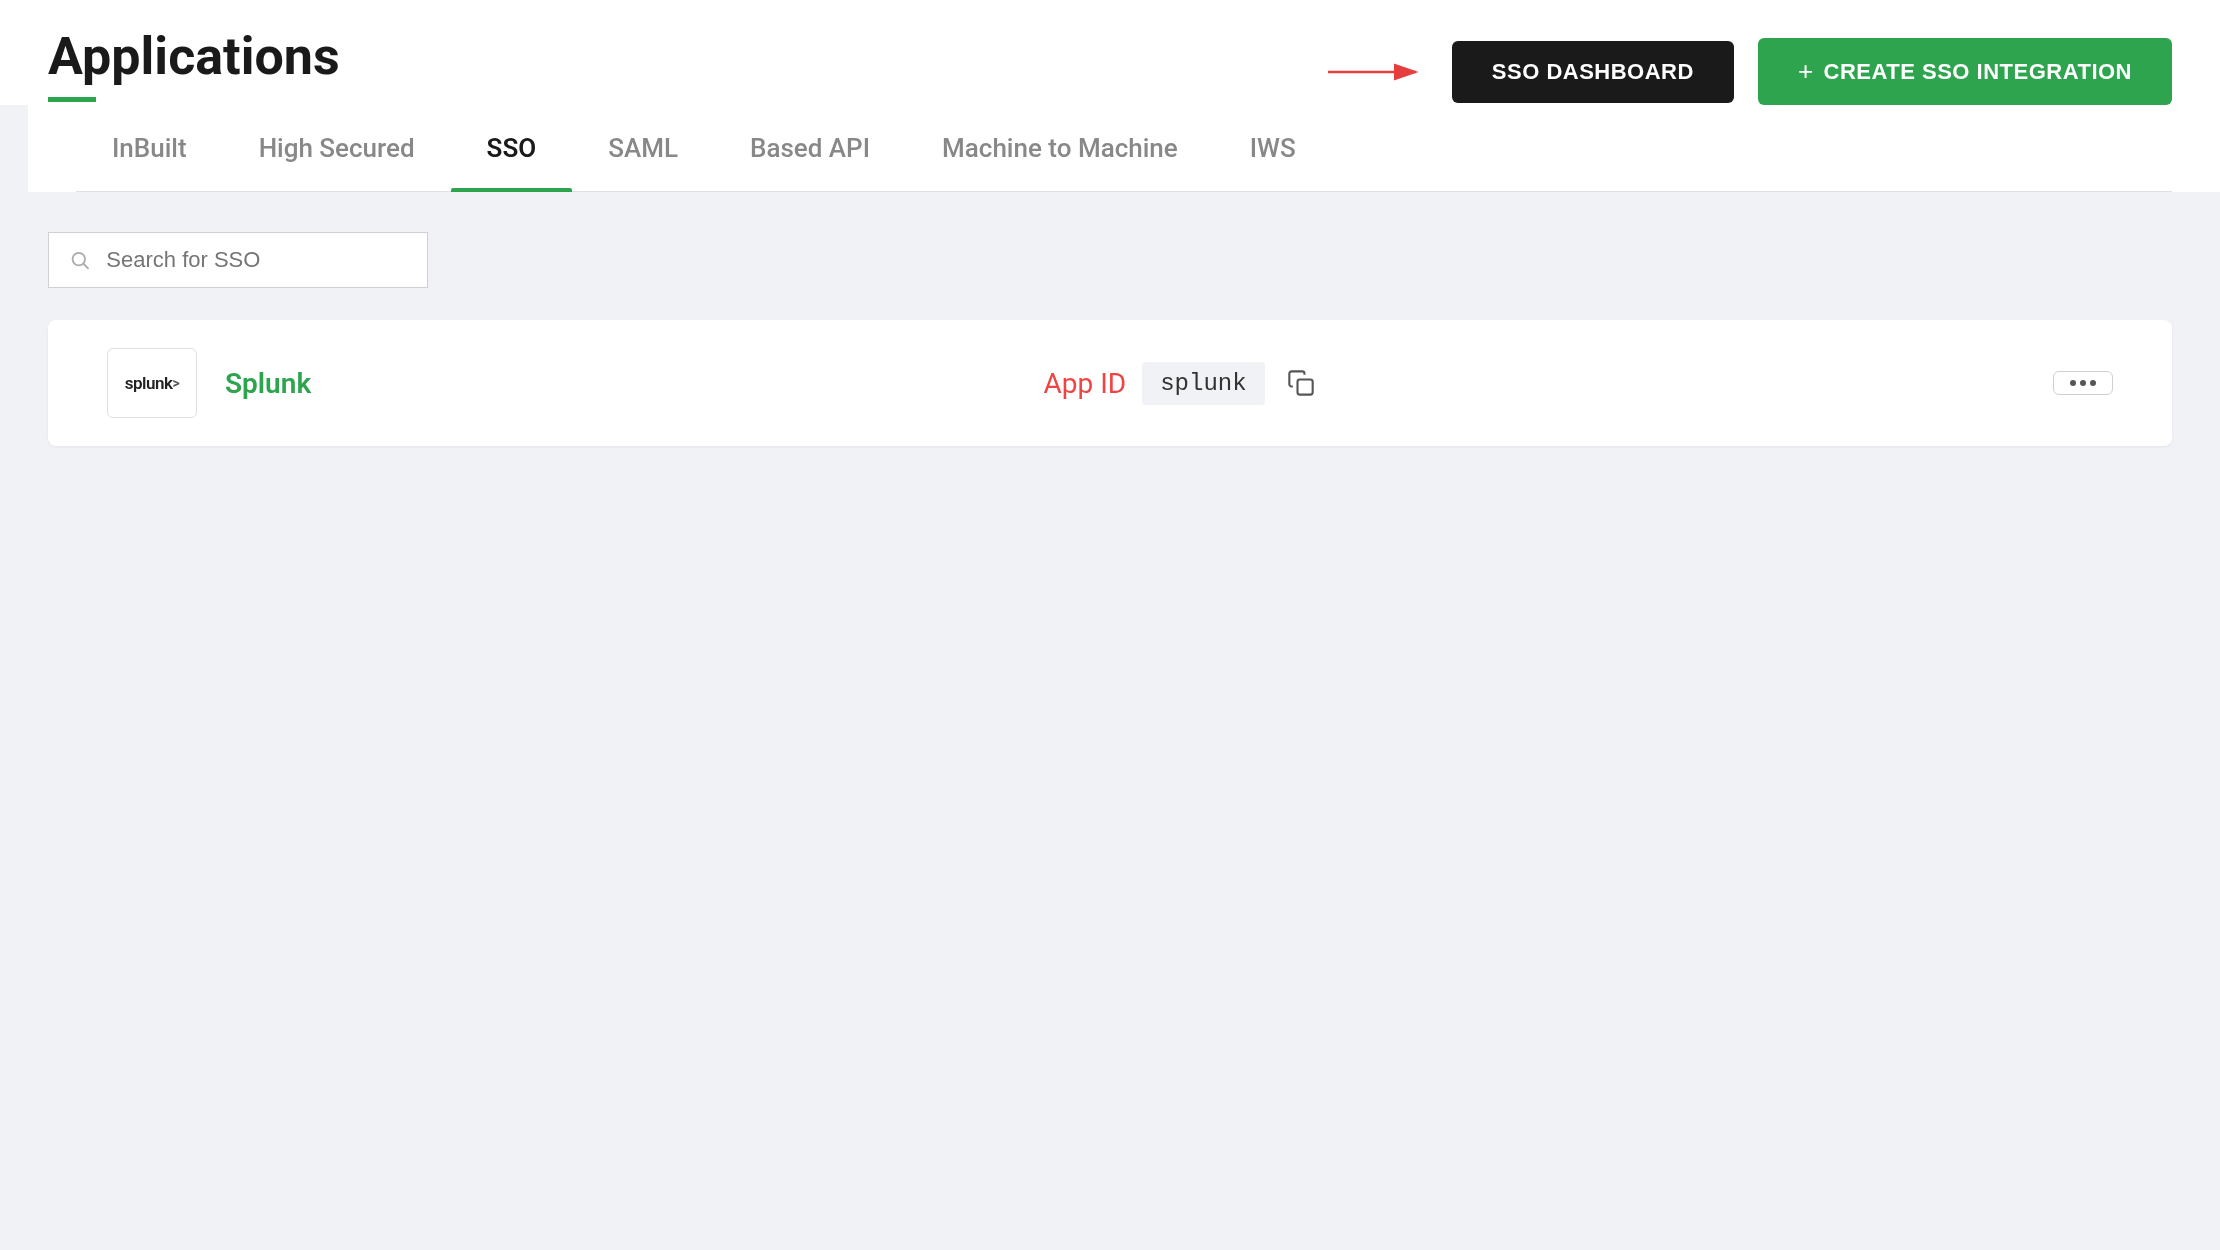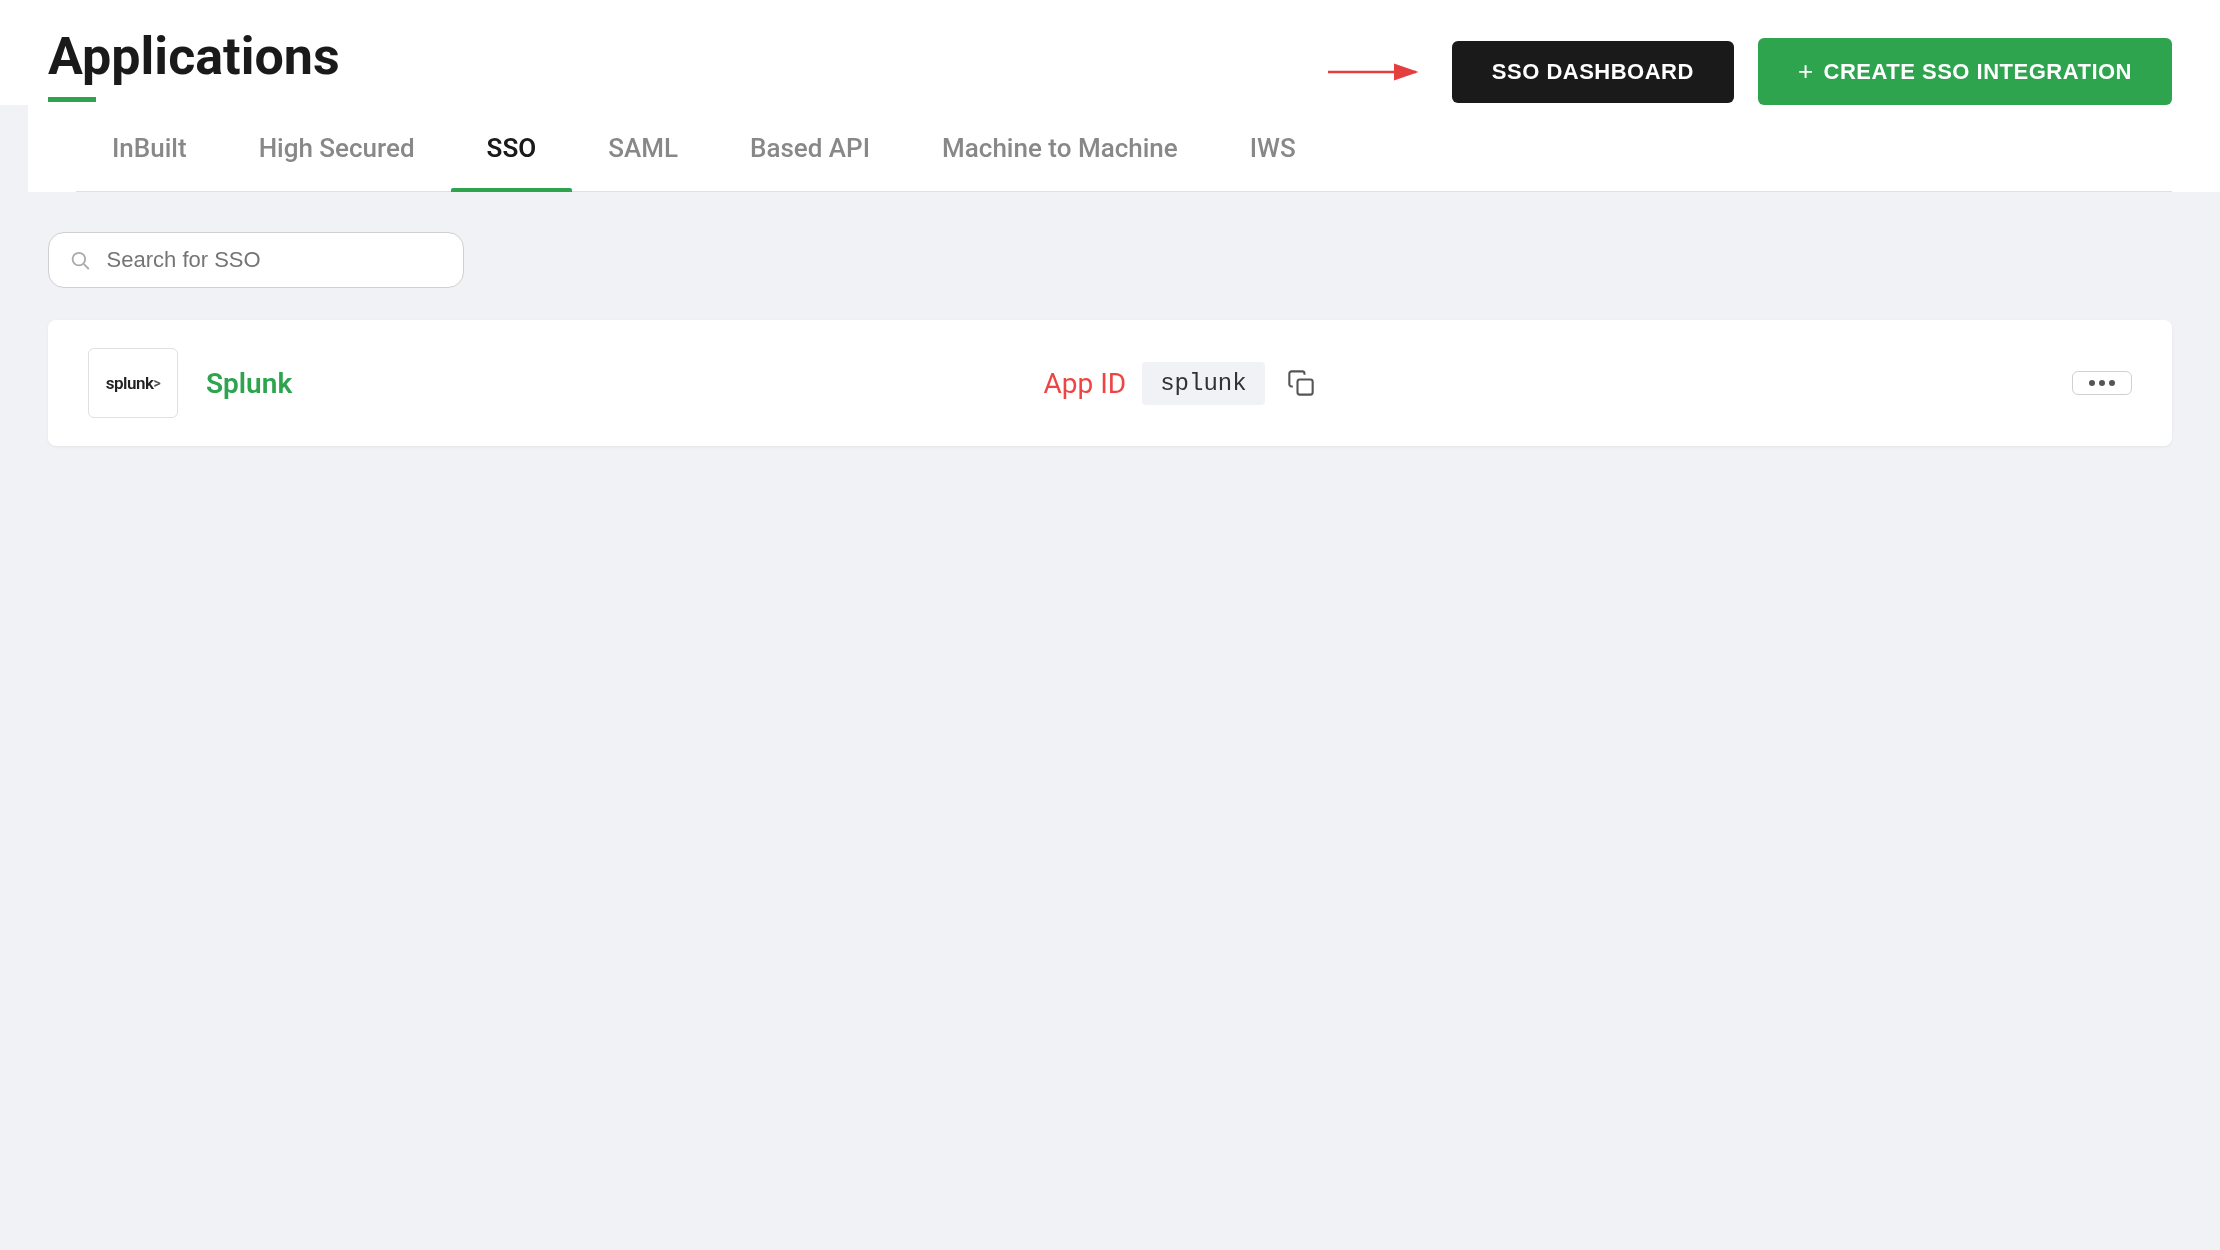--- a/index.html
+++ b/index.html
@@ -134,23 +134,23 @@
 
     .search-container {
       margin-bottom: 32px;
     }
 
     .search-input-wrapper {
       display: flex;
       align-items: center;
       background: #fff;
       border: 1.5px solid #d0d0d0;
-      border-radius: 16px;
+      border-radius: 0;
       padding: 14px 20px;
-      width: 416px;
+      width: 380px;
       gap: 16px;
     }
 
     .search-icon-svg {
       width: 24px;
       height: 24px;
       color: #aaa;
     }
 
     .search-input {
@@ -164,21 +164,21 @@
 
     .app-list {
       display: flex;
       flex-direction: column;
       gap: 0;
     }
 
     .app-card {
       background: #fff;
       border-radius: 8px;
-      padding: 28px 40px;
+      padding: 28px 59px;
       display: flex;
       align-items: center;
       justify-content: space-between;
       box-shadow: 0 1px 3px rgba(0,0,0,0.06);
     }
 
     .app-left {
       display: flex;
       align-items: center;
       gap: 28px;

